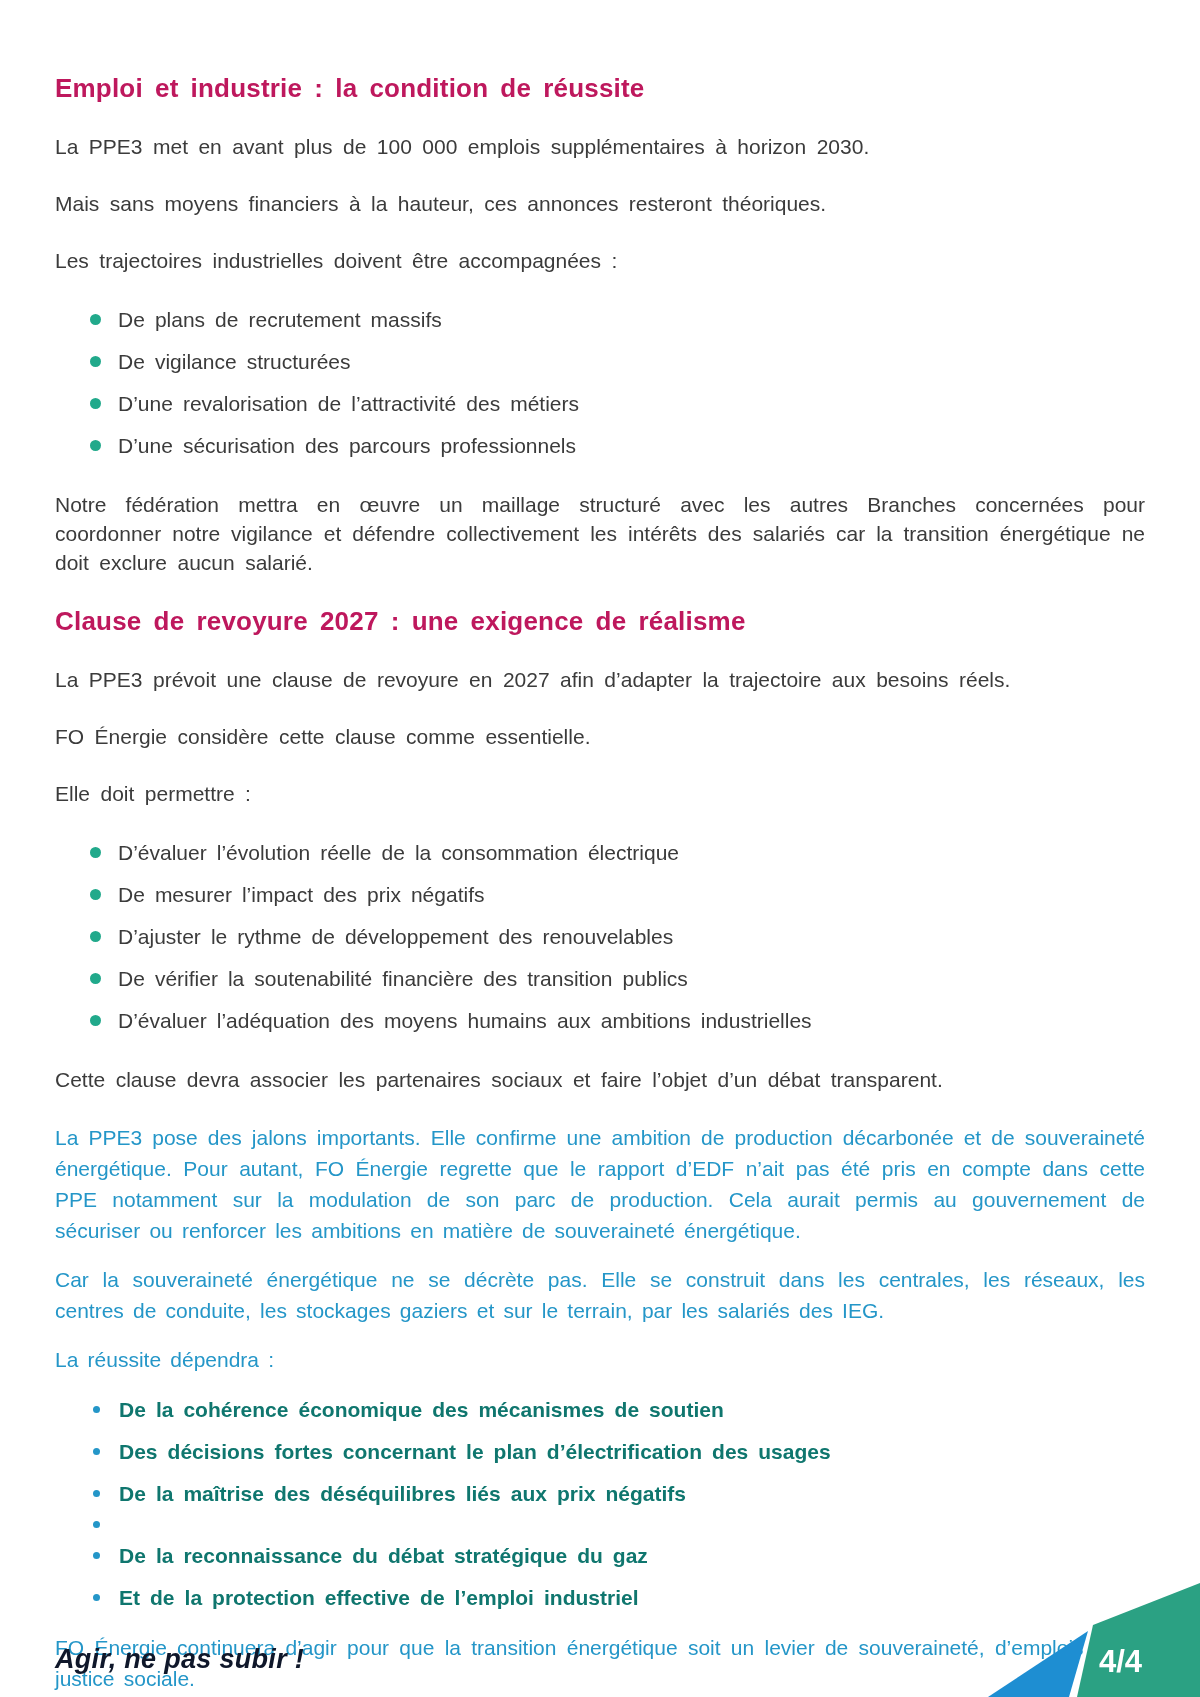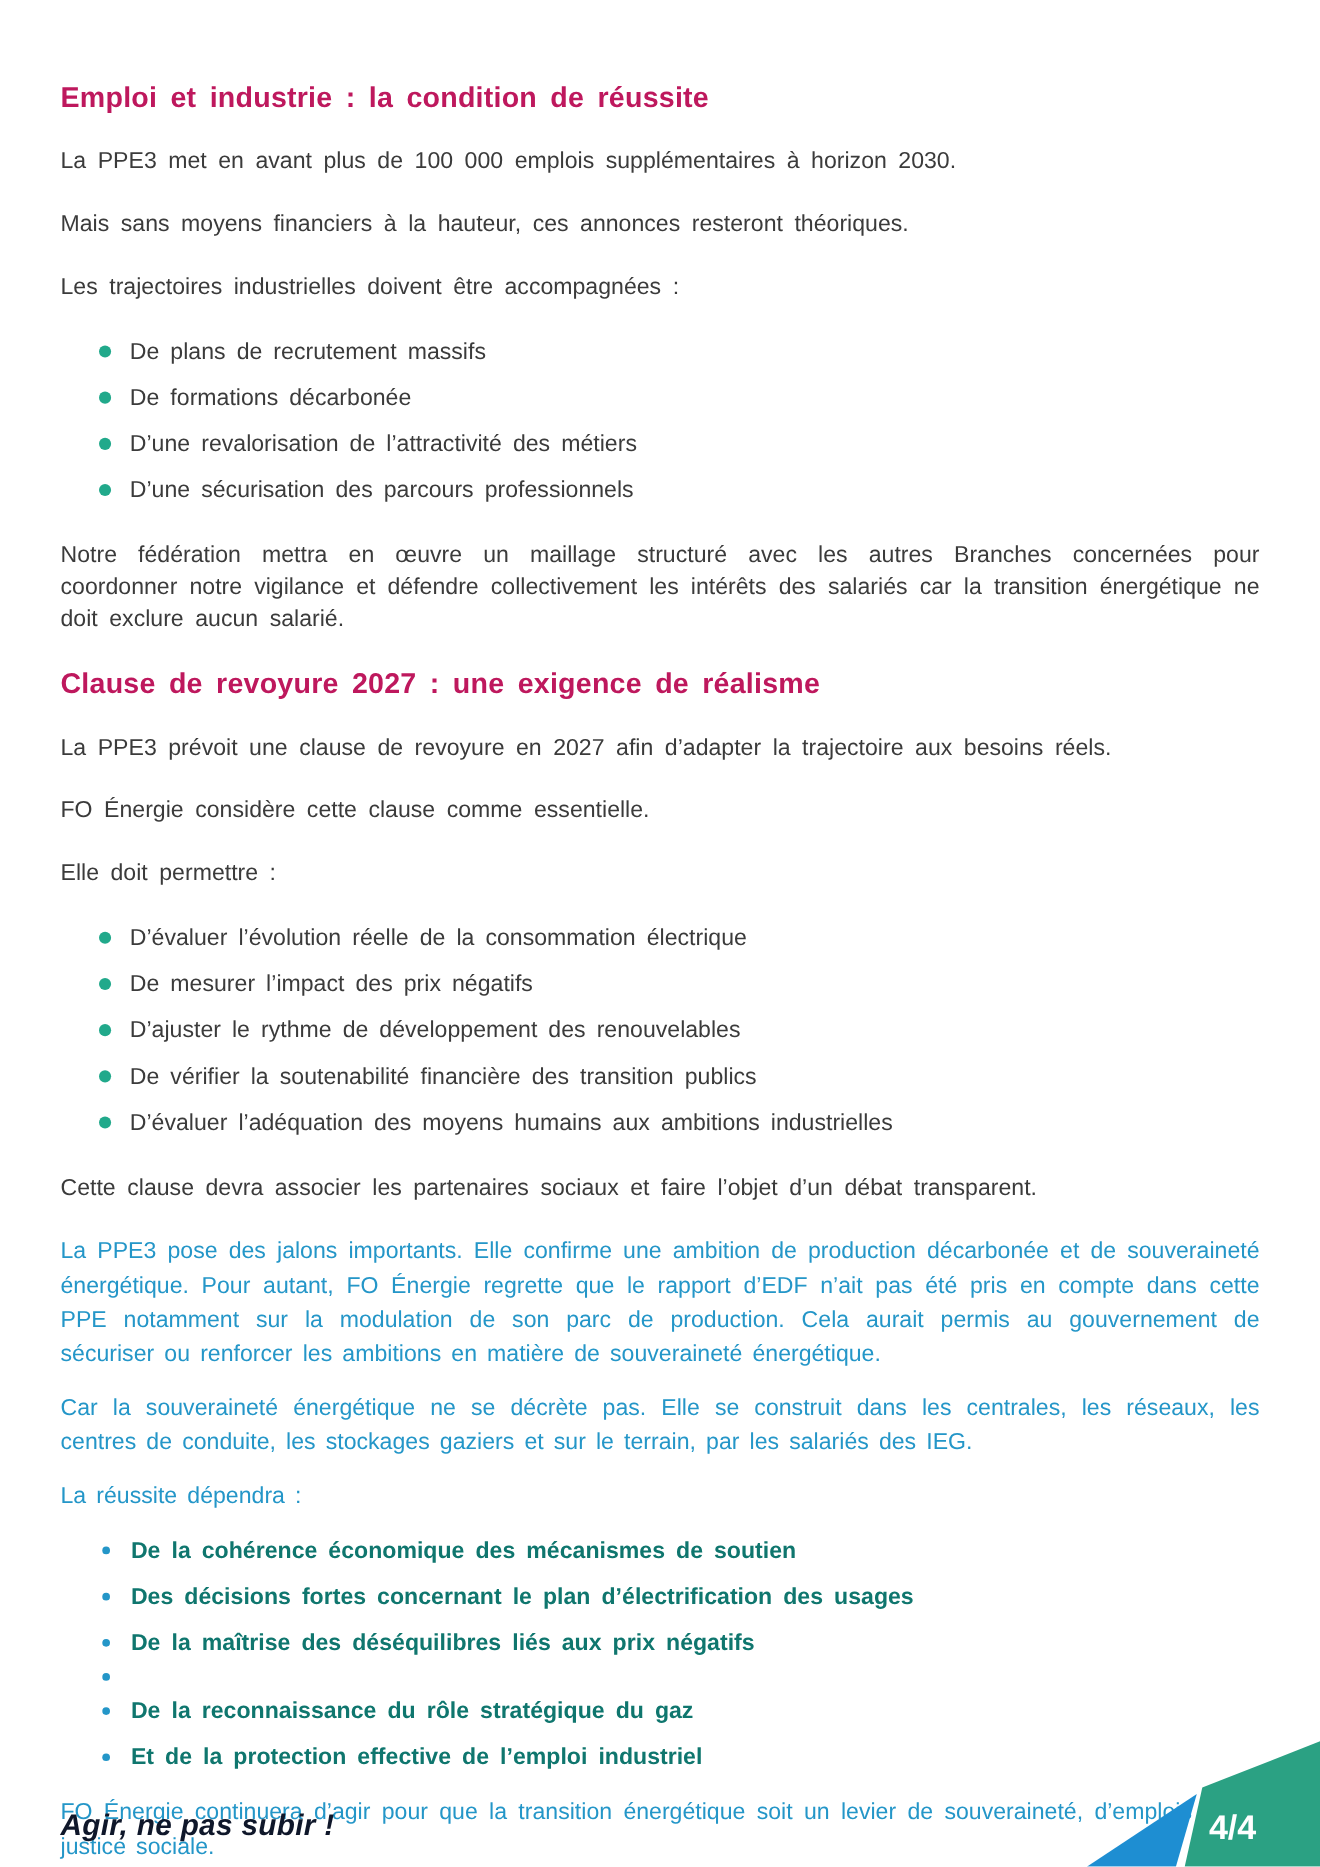--- a/index.html
+++ b/index.html
@@ -78,21 +78,21 @@
   <p class="body-p">La PPE3 met en avant plus de 100 000 emplois supplémentaires à horizon 2030.</p>
   <p class="body-p">Mais sans moyens financiers à la hauteur, ces annonces resteront théoriques.</p>
   <p class="body-p">Les trajectoires industrielles doivent être accompagnées :</p>
   <ul class="bullets">
     <li>
       <span class="dot"></span>
       <span>De plans de recrutement massifs</span>
     </li>
     <li>
       <span class="dot"></span>
-      <span>De formations décarbonée</span>
+      <span>De vigilance structurées</span>
     </li>
     <li>
       <span class="dot"></span>
       <span>D’une revalorisation de l’attractivité des métiers</span>
     </li>
     <li>
       <span class="dot"></span>
       <span>D’une sécurisation des parcours professionnels</span>
     </li>
   </ul>
@@ -140,21 +140,21 @@
     </li>
     <li>
       <span class="dot small"></span>
       <span>De la maîtrise des déséquilibres liés aux prix négatifs</span>
     </li>
     <li>
       <span class="dot small"></span>
     </li>
     <li>
       <span class="dot small"></span>
-      <span>De la reconnaissance du rôle stratégique du gaz</span>
+      <span>De la reconnaissance du débat stratégique du gaz</span>
     </li>
     <li>
       <span class="dot small"></span>
       <span>Et de la protection effective de l’emploi industriel</span>
     </li>
   </ul>
   <p class="blue-p blue-text just">FO Énergie continuera d’agir pour que la transition énergétique soit un levier de souveraineté, d’emplois et de justice sociale.</p>
 
 </div>
 

